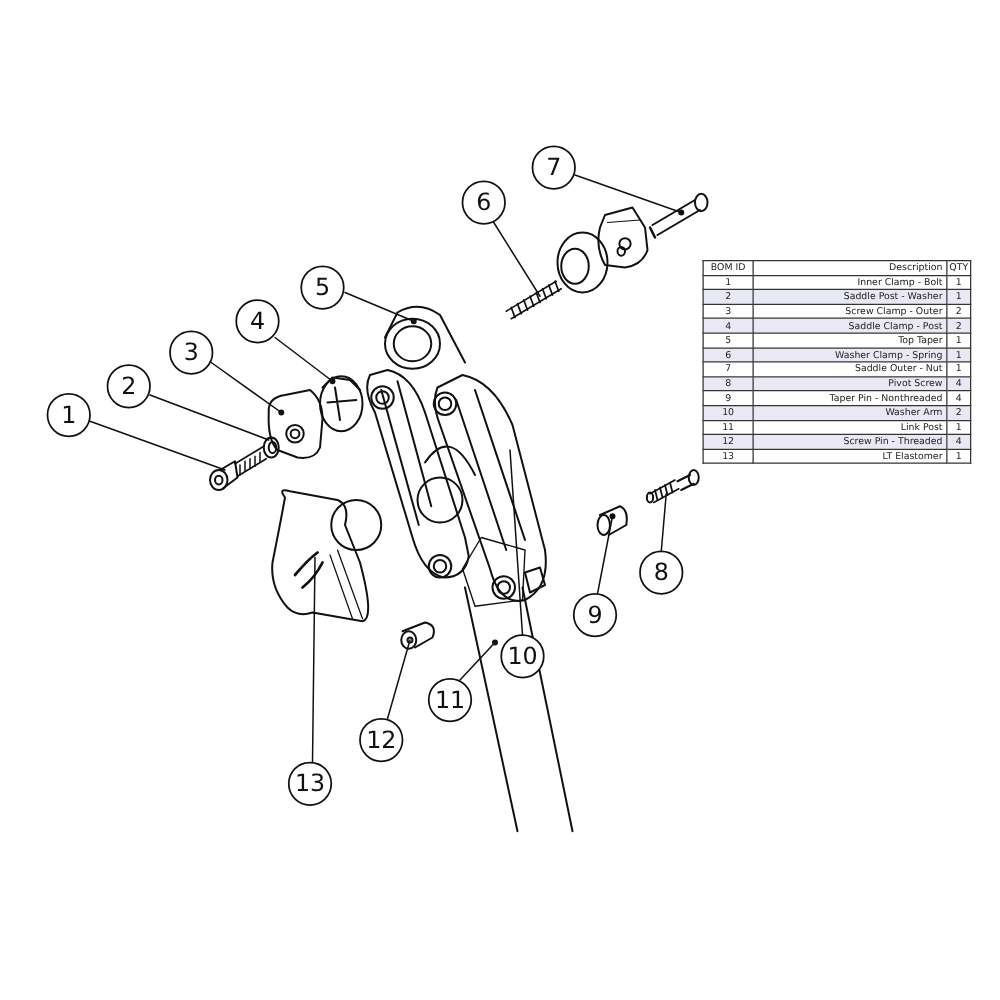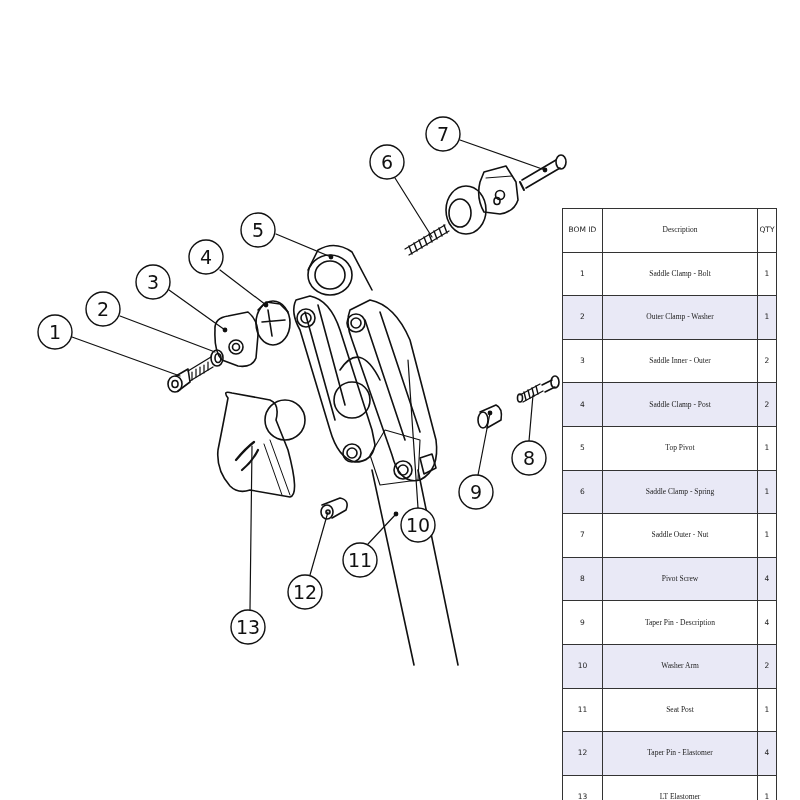--- a/index.html
+++ b/index.html
@@ -6,22 +6,22 @@
   body { width: 800px; height: 800px; position: relative; overflow: hidden; font-family: "DejaVu Sans", sans-serif; }
   #drawing { position: absolute; left: 0; top: 0; width: 800px; height: 800px; }
   .callout-text { font-family: "DejaVu Sans", sans-serif; font-size: 19px; fill: #111; text-anchor: middle; dominant-baseline: central; }
   #bom {
     position: absolute; left: 562px; top: 208px;
     border-collapse: collapse; font-family: "DejaVu Sans", sans-serif;
     font-size: 7.5px; color: #222; table-layout: fixed;
   }
   #bom th, #bom td { border: 1px solid #333; height: 10.6px; padding: 0 3px; line-height: 10px; white-space: nowrap; overflow: hidden; font-weight: normal; }
   #bom .c-id { width: 33px; text-align: center; }
-  #bom .c-desc { width: 148px; text-align: center; font-family: Liberation Serif, serif; }
-  #bom .c-qty { width: 16px; text-align: center; padding: 16px 1px; }
+  #bom .c-desc { width: 148px; text-align: right; }
+  #bom .c-qty { width: 16px; text-align: center; padding: 0 1px; }
   #bom tr.alt td { background: #e9e9f6; }
   #bom th { background: #ffffff; }
 </style>
 </head>
 <body>
 
 <svg id="drawing" viewBox="0 0 800 800" xmlns="http://www.w3.org/2000/svg">
   <g fill="none" stroke="#111" stroke-width="1.6" stroke-linejoin="round" stroke-linecap="round">
 
     <g>
@@ -210,76 +210,76 @@
   <thead>
     <tr>
       <th class="c-id">BOM ID</th>
       <th class="c-desc">Description</th>
       <th class="c-qty">QTY</th>
     </tr>
   </thead>
   <tbody>
     <tr>
         <td class="c-id">1</td>
-        <td class="c-desc">Saddle Clamp - Bolt</td>
+        <td class="c-desc">Inner Clamp - Bolt</td>
         <td class="c-qty">1</td>
       </tr>
     <tr class="alt">
         <td class="c-id">2</td>
-        <td class="c-desc">Outer Clamp - Washer</td>
+        <td class="c-desc">Saddle Post - Washer</td>
         <td class="c-qty">1</td>
       </tr>
     <tr>
         <td class="c-id">3</td>
-        <td class="c-desc">Saddle Inner - Outer</td>
+        <td class="c-desc">Screw Clamp - Outer</td>
         <td class="c-qty">2</td>
       </tr>
     <tr class="alt">
         <td class="c-id">4</td>
         <td class="c-desc">Saddle Clamp - Post</td>
         <td class="c-qty">2</td>
       </tr>
     <tr>
         <td class="c-id">5</td>
-        <td class="c-desc">Top Pivot</td>
+        <td class="c-desc">Top Taper</td>
         <td class="c-qty">1</td>
       </tr>
     <tr class="alt">
         <td class="c-id">6</td>
-        <td class="c-desc">Saddle Clamp - Spring</td>
+        <td class="c-desc">Washer Clamp - Spring</td>
         <td class="c-qty">1</td>
       </tr>
     <tr>
         <td class="c-id">7</td>
         <td class="c-desc">Saddle Outer - Nut</td>
         <td class="c-qty">1</td>
       </tr>
     <tr class="alt">
         <td class="c-id">8</td>
         <td class="c-desc">Pivot Screw</td>
         <td class="c-qty">4</td>
       </tr>
     <tr>
         <td class="c-id">9</td>
-        <td class="c-desc">Taper Pin - Description</td>
+        <td class="c-desc">Taper Pin - Nonthreaded</td>
         <td class="c-qty">4</td>
       </tr>
     <tr class="alt">
         <td class="c-id">10</td>
         <td class="c-desc">Washer Arm</td>
         <td class="c-qty">2</td>
       </tr>
     <tr>
         <td class="c-id">11</td>
-        <td class="c-desc">Seat Post</td>
+        <td class="c-desc">Link Post</td>
         <td class="c-qty">1</td>
       </tr>
     <tr class="alt">
         <td class="c-id">12</td>
-        <td class="c-desc">Taper Pin - Elastomer</td>
+        <td class="c-desc">Screw Pin - Threaded</td>
         <td class="c-qty">4</td>
       </tr>
     <tr>
         <td class="c-id">13</td>
         <td class="c-desc">LT Elastomer</td>
         <td class="c-qty">1</td>
       </tr>
   </tbody>
 </table>
 

